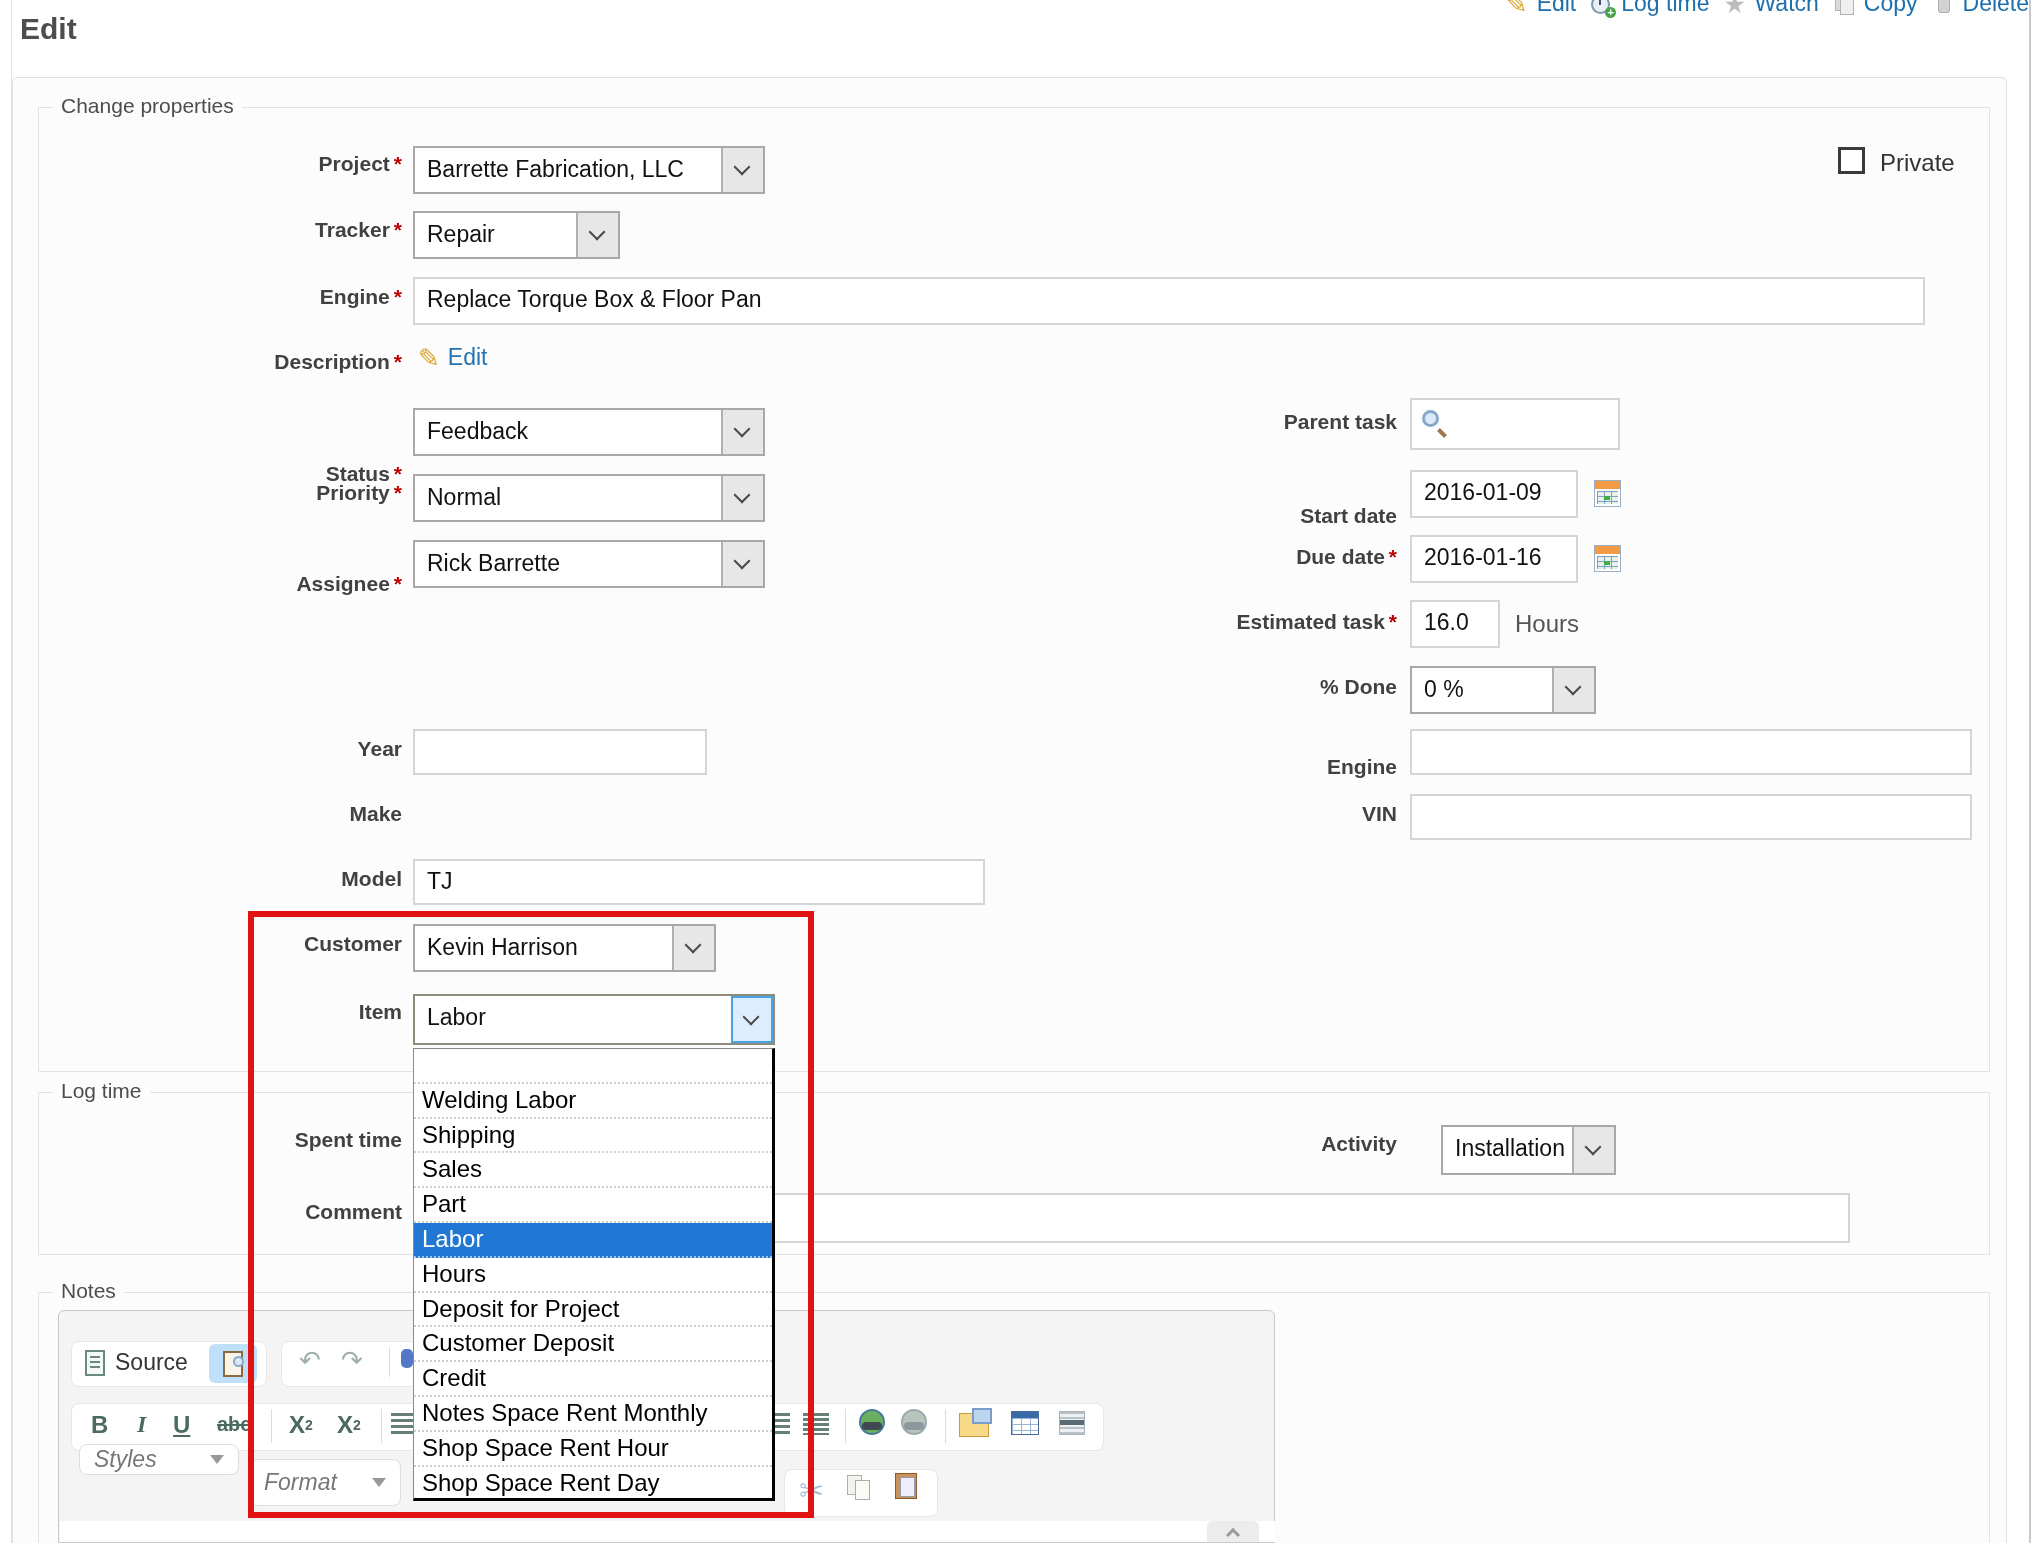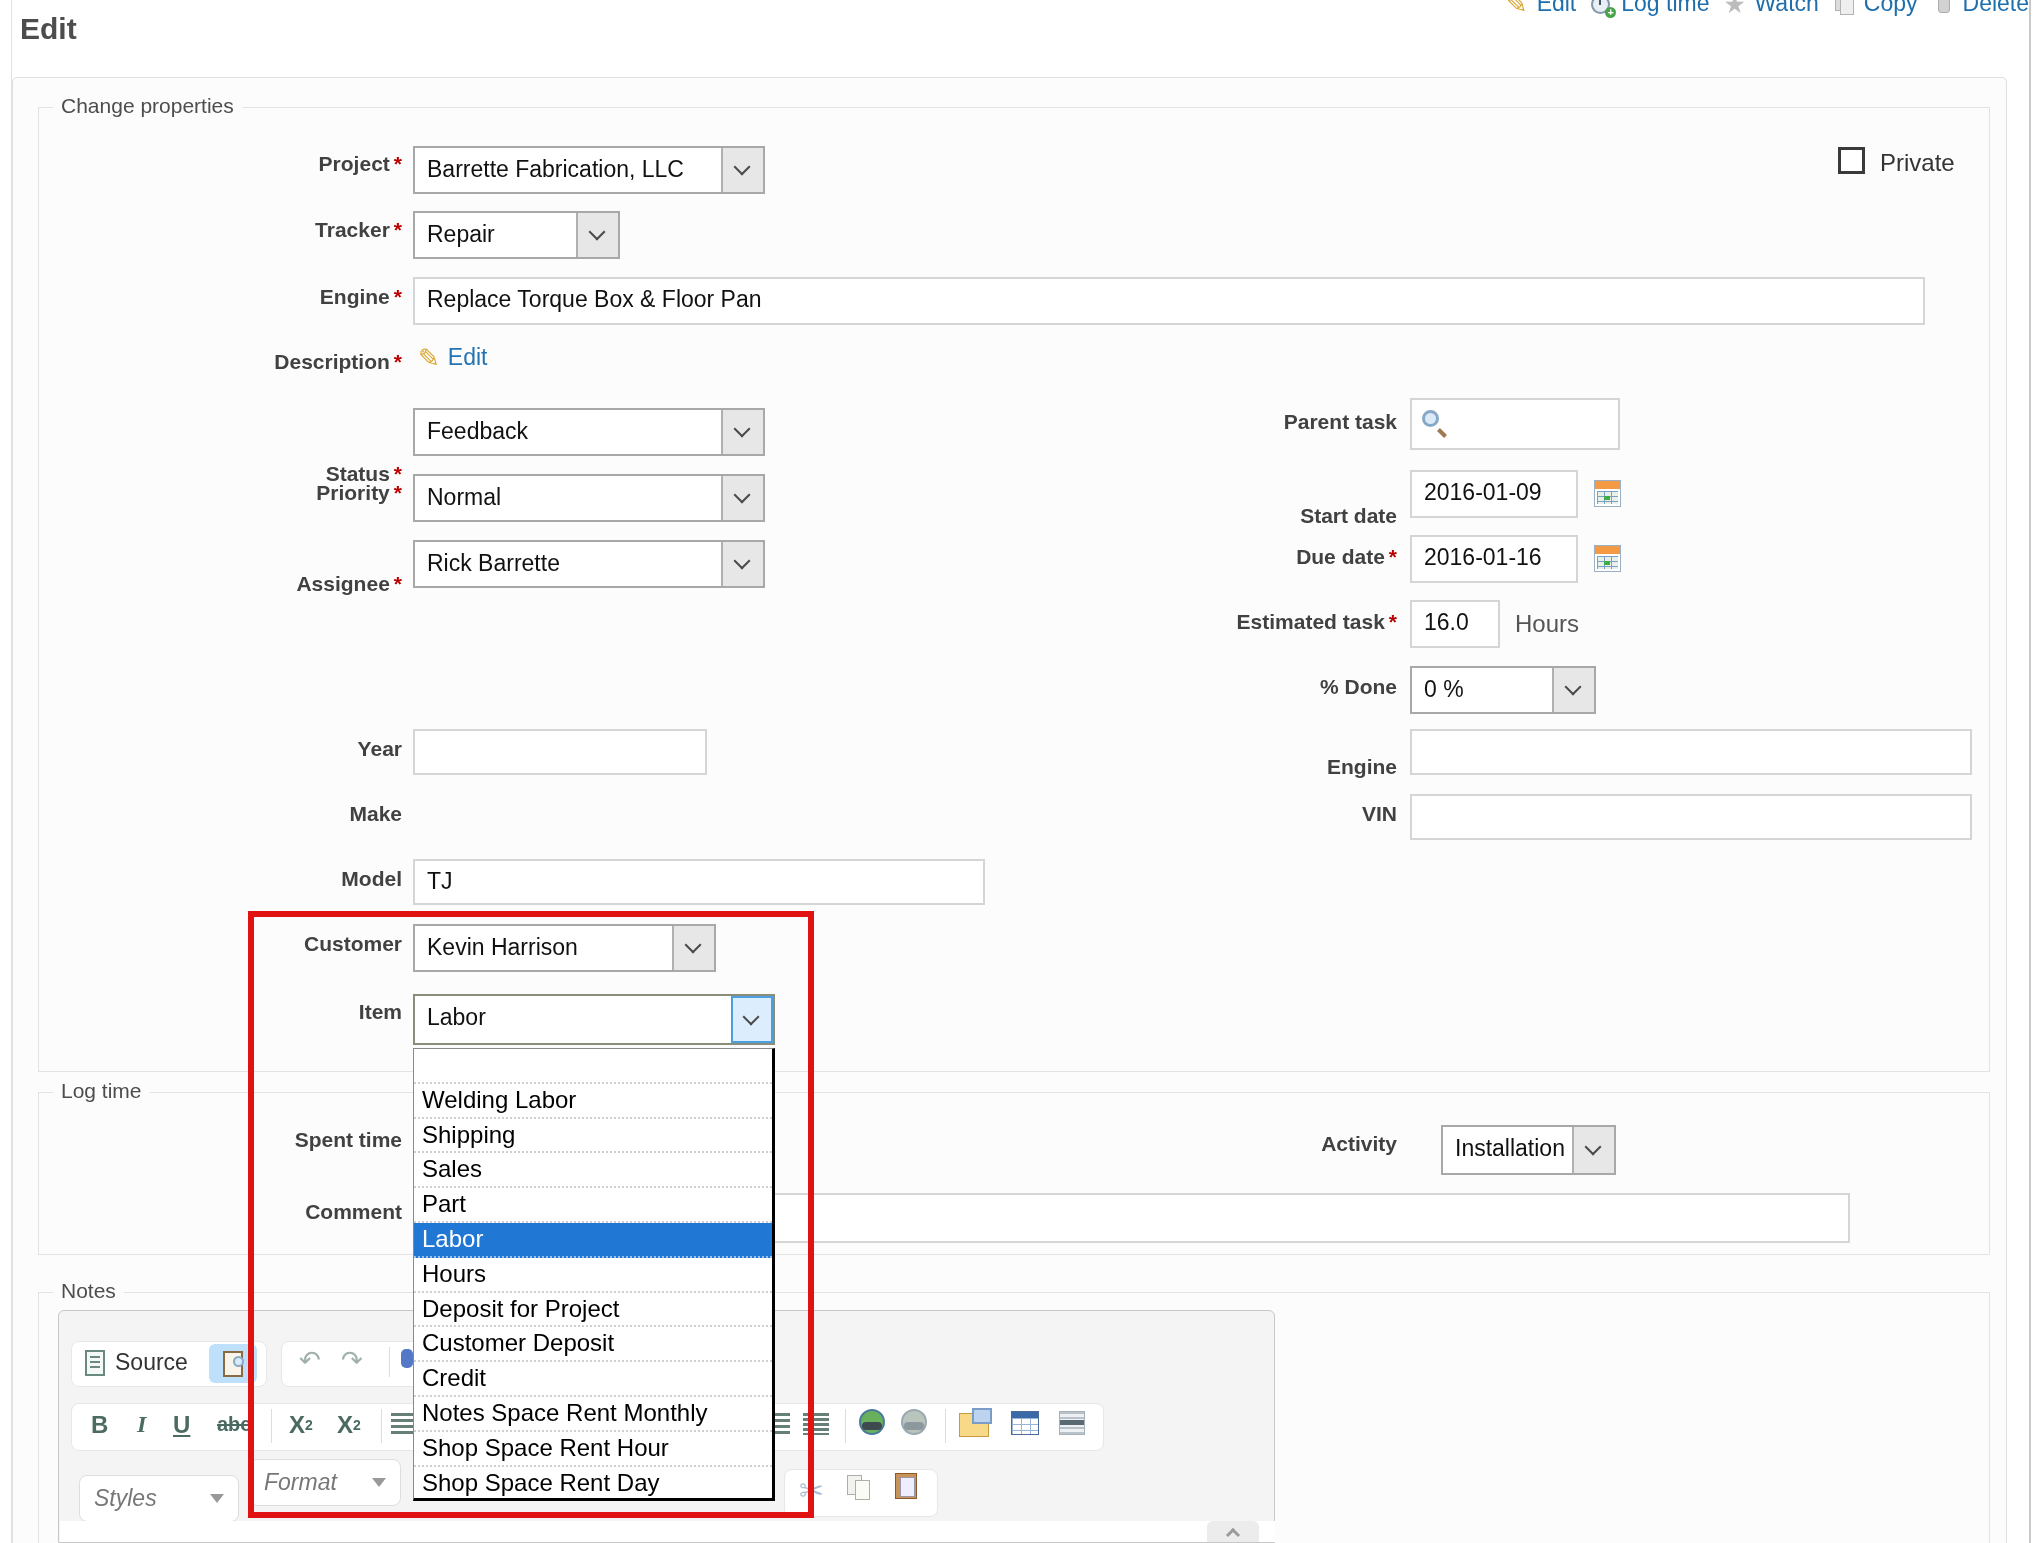--- a/index.html
+++ b/index.html
@@ -353,21 +353,21 @@
     <span class="tb-btn globe gray" style="position:absolute; left:842px; top:98px;">
         <i></i>
       </span>
     <span style="position:absolute; left:886px; top:98px; width:1px; height:34px; background:#ddd;"></span>
     <span class="tb-btn img-icon" style="position:absolute; left:900px; top:102px;">
         <i></i>
       </span>
     <span class="tb-btn table-icon" style="position:absolute; left:952px; top:100px;"></span>
     <span class="tb-btn pb-icon" style="position:absolute; left:1000px; top:100px;"></span>
 
-    <div class="combo" style="left:20px; top:164px; width:160px; height:47px;">
+    <div class="combo" style="left:20px; top:133px; width:160px; height:31px;">
       <span>Styles</span>
       <span class="combo-caret"></span>
     </div>
     <div class="combo" style="left:190px; top:148px; width:152px; height:47px;">
       <span>Format</span>
       <span class="combo-caret"></span>
     </div>
     <div class="tb-group" style="left:725px; top:158px; width:154px; height:48px;"></div>
     <span class="tb-btn" style="position:absolute; left:740px; top:162px; font-size:30px; color:#a8bdd2;">✂</span>
     <span class="tb-btn copy2" style="position:absolute; left:788px; top:164px;">

